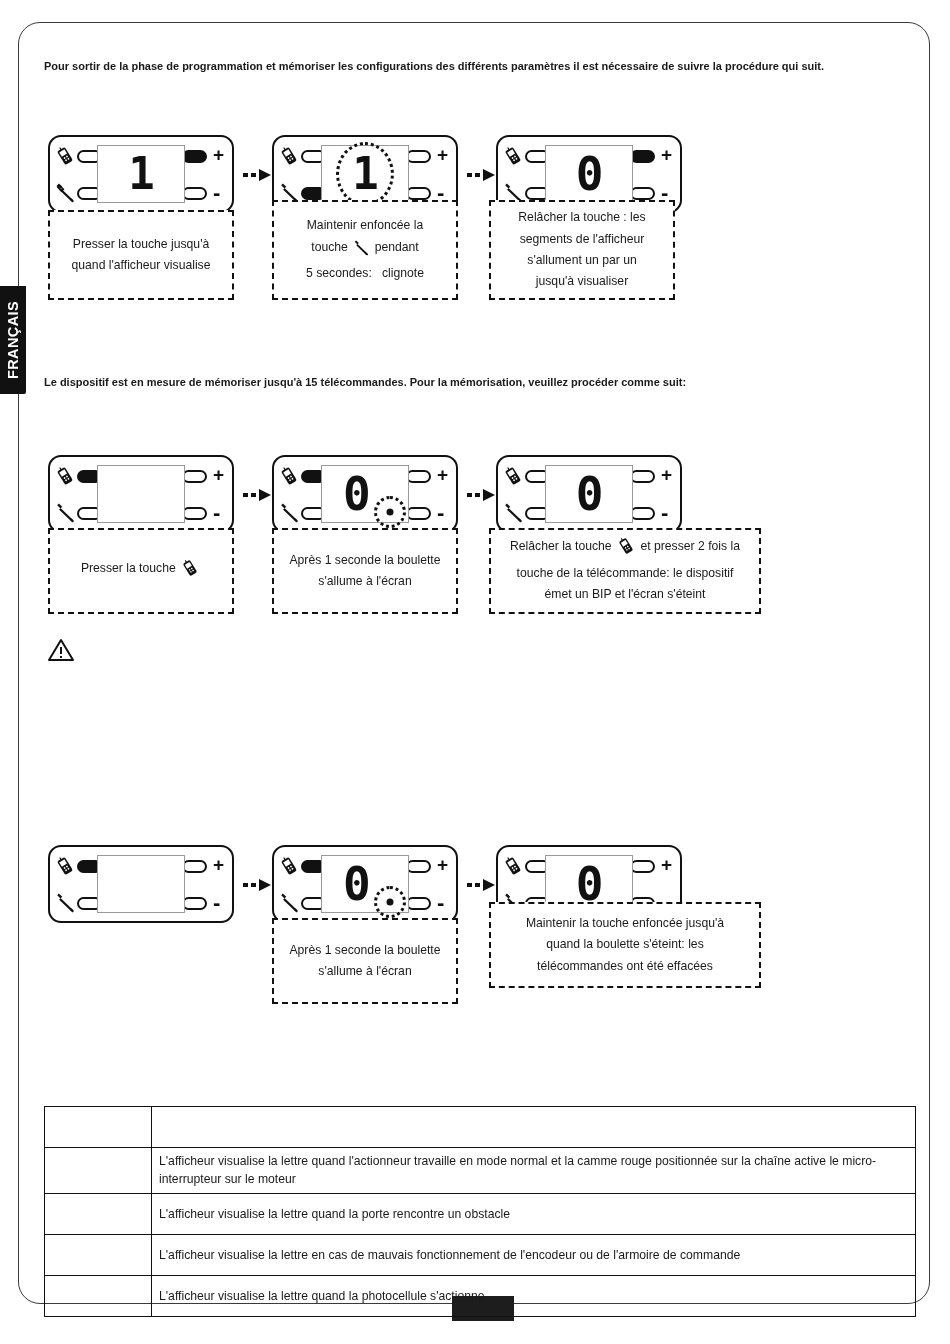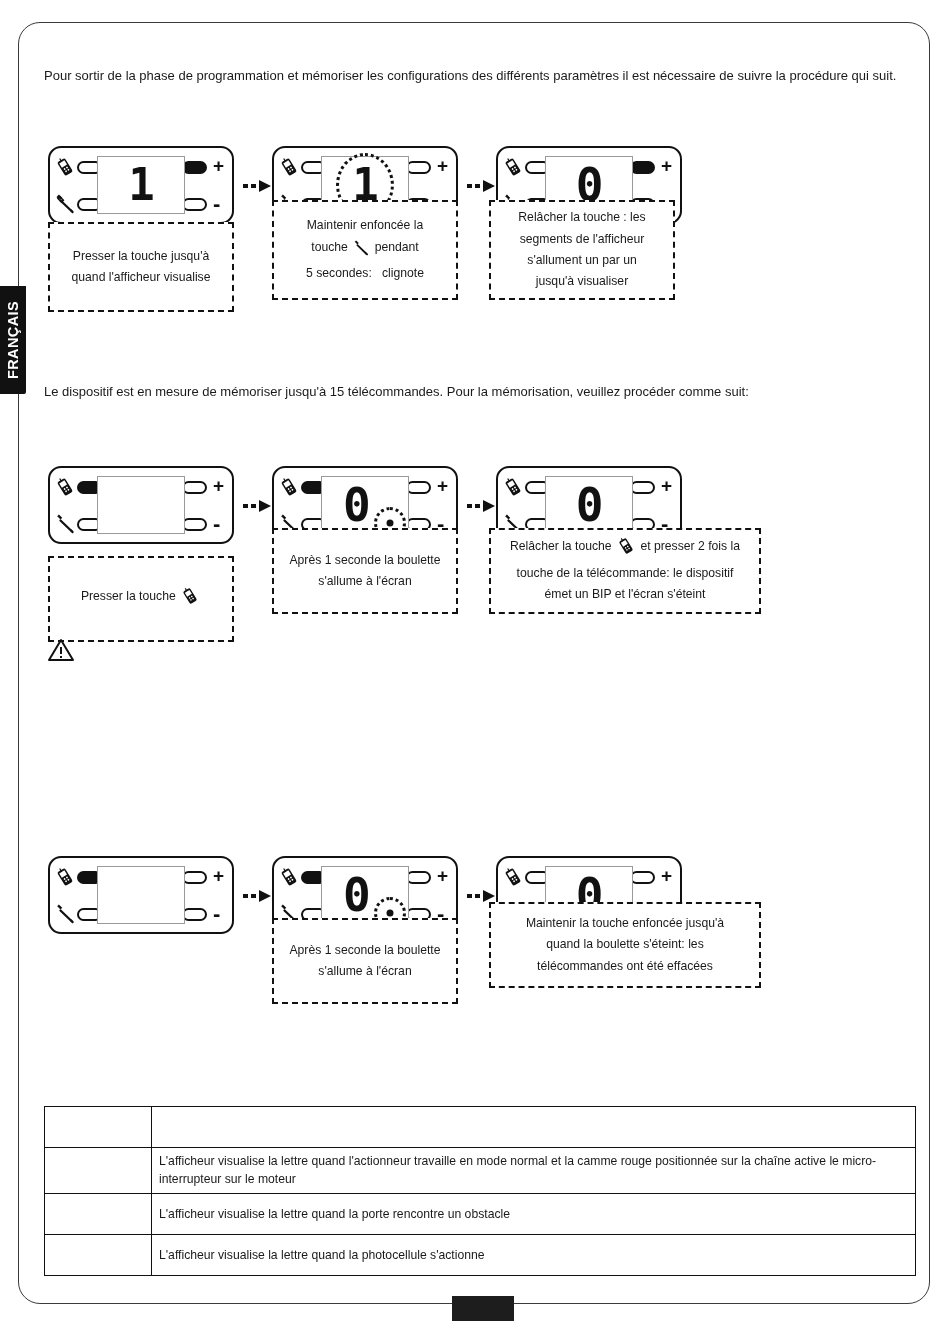--- a/index.html
+++ b/index.html
@@ -24,21 +24,21 @@
     transform:translate(-50%,-50%) rotate(-90deg);
     color:#ffffff;font-size:14.5px;font-weight:bold;letter-spacing:.4px;
     white-space:nowrap;
   }
   .footer-tab{
     position:absolute;left:452px;top:1296px;width:62px;height:25px;
     background:#1d1d1d;
   }
   .content{position:absolute;left:44px;top:58px;width:872px;}
 
-  .para{font-size:13px;line-height:1.55;margin:8px 0 8px 0;}
+  .para{font-size:11px;line-height:1.55;margin:0 0 8px 0;font-weight:bold;}
 
   
   .row{position:relative;height:0;}
   .device{
     position:absolute;
     width:186px;height:78px;
     border:2.4px solid #111;border-radius:13px;
     background:#fff;box-sizing:border-box;
   }
   .dev-screen{
@@ -243,21 +243,21 @@
       <span class="pill tr on"></span>
       <span class="pill br"></span>
       <span class="sign plus">+</span>
       <span class="sign minus">-</span>
       <div class="dev-screen">
         <span class="seg">0</span>
       </div>
     </div>
   </div>
 
-  <div class="cap" style="left:4px;top:164px;width:186px;height:90px;">
+  <div class="cap" style="left:4px;top:152px;width:186px;height:90px;">
     <span>
       <span>Presser la touche    jusqu'à</span><br>
       <span>quand l'afficheur visualise</span>
     </span>
   </div>
 
   <div class="cap" style="left:228px;top:142px;width:186px;height:100px;">
     <span>
       Maintenir enfoncée la<br>
       touche
@@ -395,21 +395,21 @@
       <span class="pill tr"></span>
       <span class="pill br"></span>
       <span class="sign plus">+</span>
       <span class="sign minus">-</span>
       <div class="dev-screen">
         <span class="seg">0</span>
       </div>
     </div>
   </div>
 
-  <div class="cap" style="left:4px;top:498px;width:186px;height:86px;">
+  <div class="cap" style="left:4px;top:470px;width:186px;height:86px;">
     <span>
       Presser la touche
       <span class="ri">
         <svg viewBox="0 0 20 20" width="18" height="18">
             <g transform="rotate(-32 10 10)">
               <rect x="5.5" y="2" width="9" height="16" rx="2" fill="#111"></rect>
               <rect x="7" y="4" width="6" height="5" fill="#fff"></rect>
               <circle cx="8.6" cy="11.5" r="0.9" fill="#fff"></circle>
               <circle cx="11.4" cy="11.5" r="0.9" fill="#fff"></circle>
               <circle cx="8.6" cy="14.2" r="0.9" fill="#fff"></circle>
@@ -601,18 +601,22 @@
     <tr>
       <td class="k"></td>
       <td class="v">L'afficheur visualise la lettre    quand l'actionneur travaille en mode normal et la camme rouge positionnée sur la chaîne active le micro-interrupteur sur le moteur</td>
     </tr>
     <tr>
       <td class="k"></td>
       <td class="v">L'afficheur visualise la lettre    quand la porte rencontre un obstacle</td>
     </tr>
     <tr>
       <td class="k"></td>
+      <td class="v">L'afficheur visualise la lettre     en cas de mauvais fonctionnement de l'encodeur ou de l'armoire de commande</td>
+    </tr>
+    <tr>
+      <td class="k"></td>
       <td class="v">L'afficheur visualise la lettre    quand la photocellule s'actionne</td>
     </tr>
   </tbody>
     </table>
 
 </div>
 
 </body></html>

